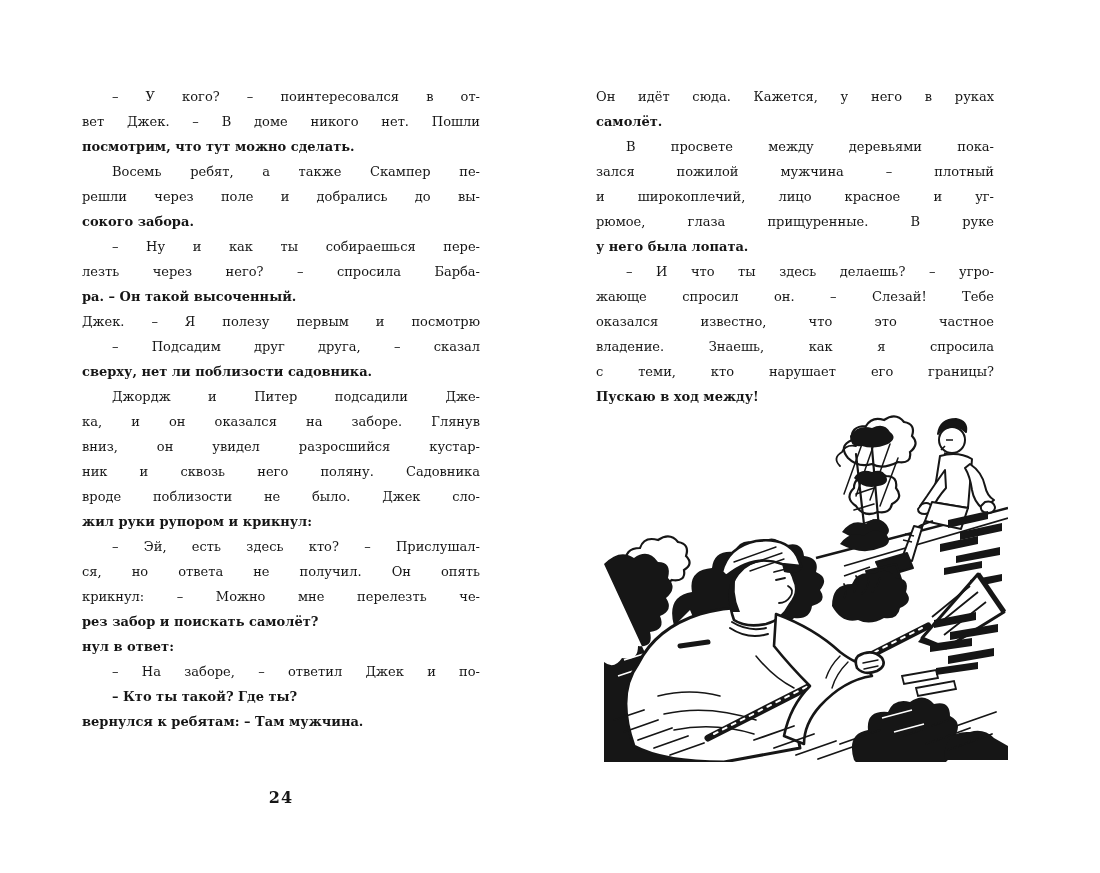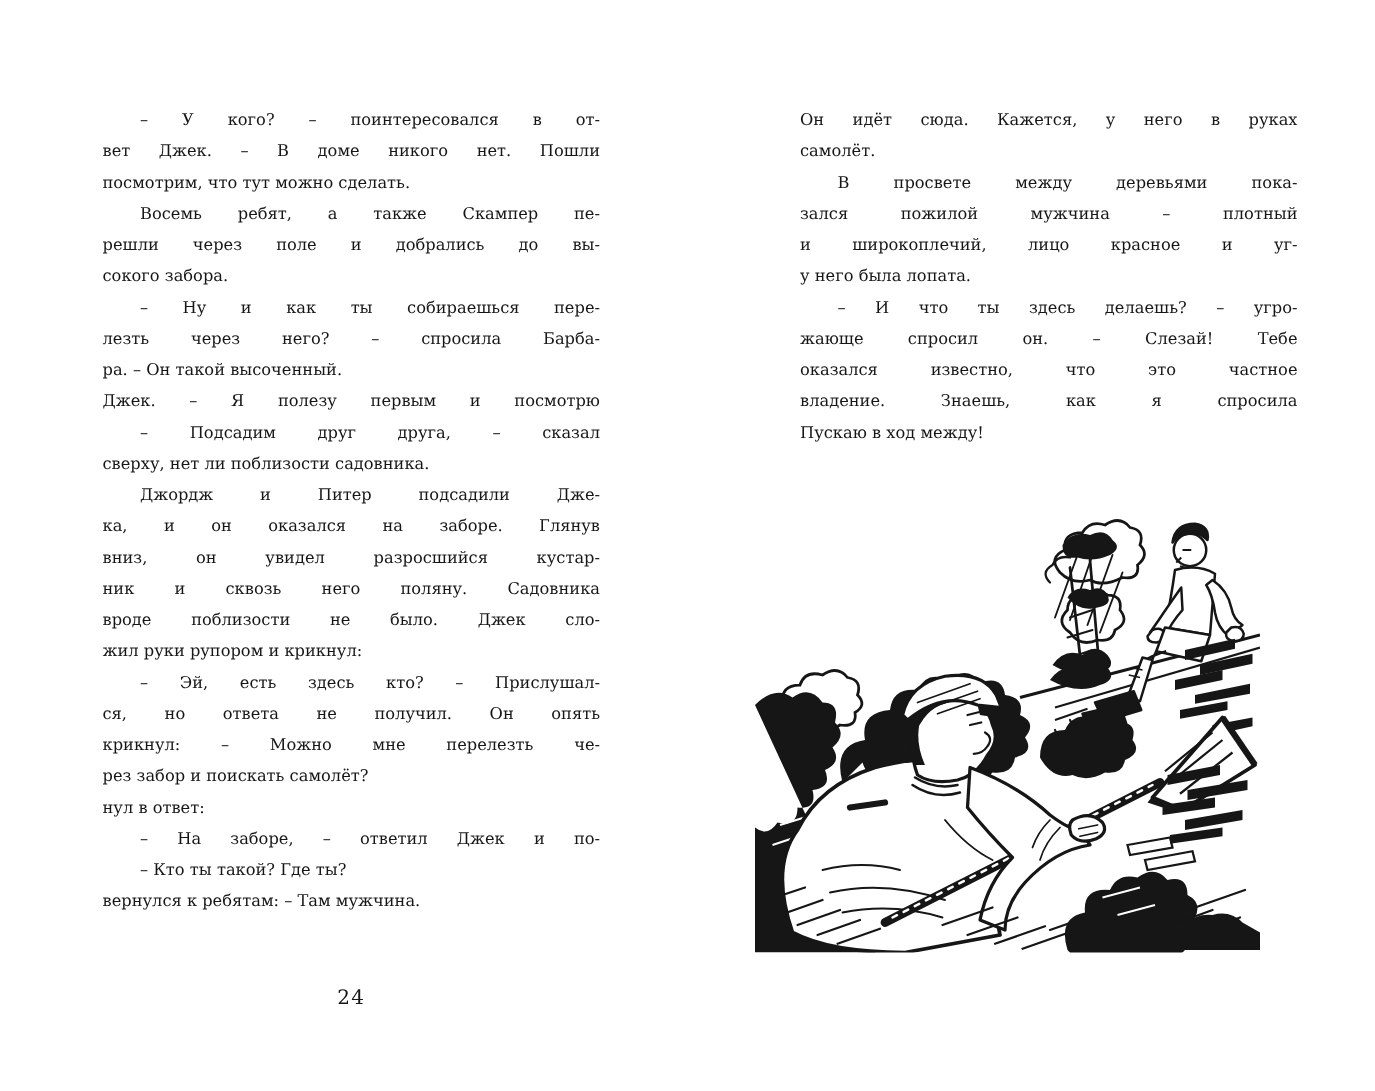--- a/index.html
+++ b/index.html
@@ -9,31 +9,31 @@
     font-family: "DejaVu Serif", "Liberation Serif", serif;
     color: #161616;
     overflow: hidden;
   }
   .spread { position: relative; width: 1100px; height: 873px; }
   .page-text {
     position: absolute; top: 84px; width: 398px;
     font-size: 13px; line-height: 25px;
   }
   .page-text.left  { left: 82px; }
-  .page-text.right { left: 640px; }
+  .page-text.right { left: 596px; }
   .line {
     height: 25px; overflow: hidden;
     text-align: justify; text-align-last: justify;
     white-space: normal;
   }
   .line.ind { text-indent: 30px; }
-  .line.end { text-align-last: left; }
+  .line.end { text-align-last: left; font-weight: bold; }
   .folio {
     position: absolute; top: 788px; left: 82px; width: 398px;
-    text-align: center; font-size: 16px; letter-spacing: 1px;
+    text-align: center; font-size: 16px; letter-spacing: 1px; font-weight: bold;
   }
   .illustration {
     position: absolute; left: 604px; top: 414px;
     width: 404px; height: 348px;
   }
   .illustration svg { width: 100%; height: 100%; display: block; }
 </style>
 </head>
 <body>
 
@@ -67,25 +67,27 @@
       <div class="line ind end">– Кто ты такой? Где ты?</div>
       <div class="line end">вернулся к ребятам: – Там мужчина.</div>
     </div>
 
   <div class="page-text right">
       <div class="line">Он идёт сюда. Кажется, у него в руках</div>
       <div class="line end">самолёт.</div>
       <div class="line ind">В просвете между деревьями пока-</div>
       <div class="line">зался пожилой мужчина – плотный</div>
       <div class="line">и широкоплечий, лицо красное и уг-</div>
+      <div class="line">рюмое, глаза прищуренные. В руке</div>
       <div class="line end">у него была лопата.</div>
       <div class="line ind">– И что ты здесь делаешь? – угро-</div>
       <div class="line">жающе спросил он. – Слезай! Тебе</div>
       <div class="line">оказался известно, что это частное</div>
       <div class="line">владение. Знаешь, как я спросила</div>
+      <div class="line">с теми, кто нарушает его границы?</div>
       <div class="line end">Пускаю в ход между!</div>
     </div>
 
   <div class="folio">24</div>
 
   <div class="illustration">
     <svg viewBox="0 0 404 348" xmlns="http://www.w3.org/2000/svg" role="img" aria-label="Чернильный рисунок: пожилой мужчина в кепке, вид со спины, держит лопату, направленную на мальчика, сидящего на кирпичном заборе; вокруг кусты и дерево">
 
       <g stroke="#161616" fill="none" stroke-width="2.2" stroke-linecap="round">
         <path d="M262 128 L252 40 M276 126 L268 34"></path>

